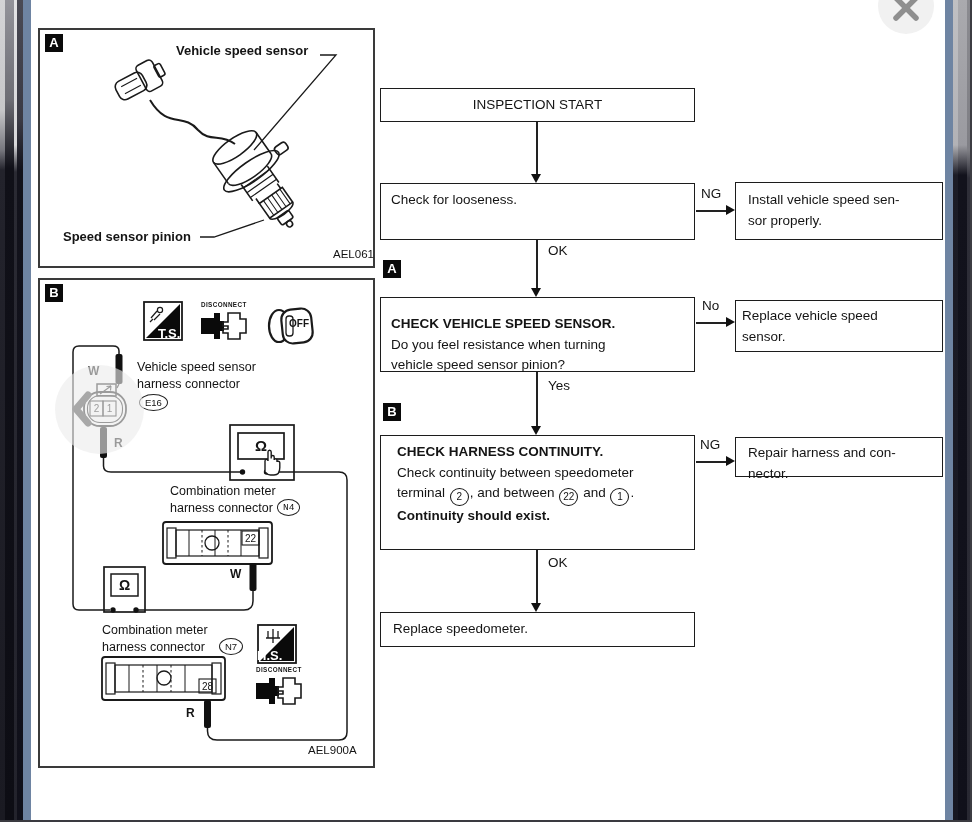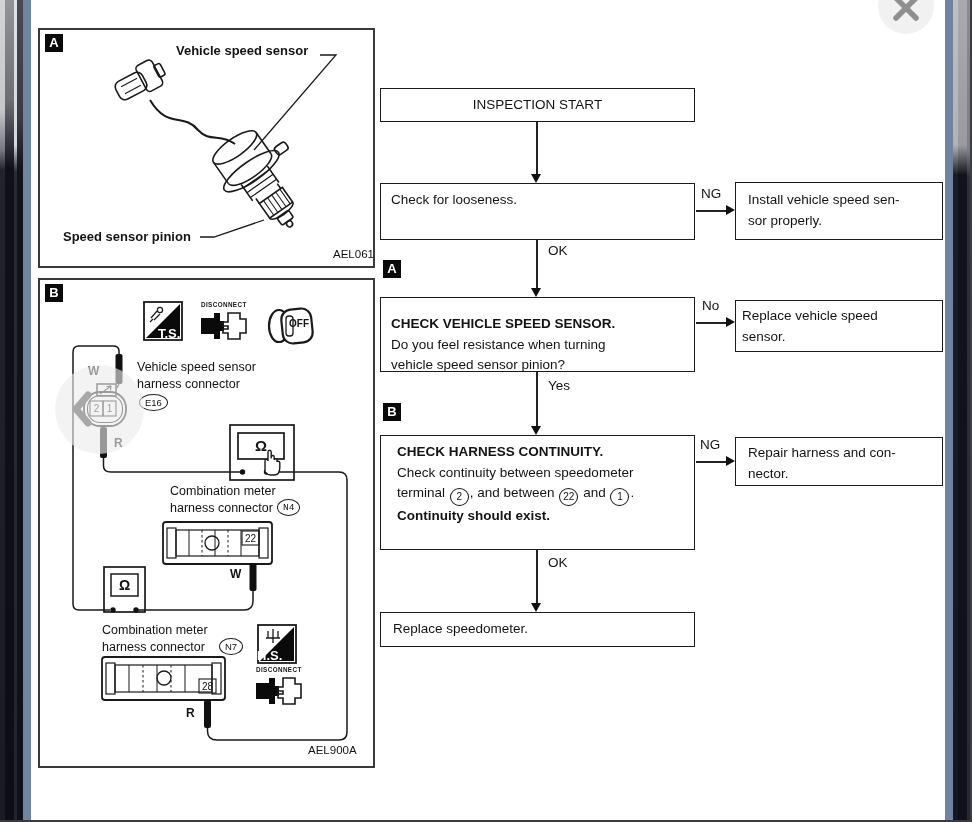--- a/index.html
+++ b/index.html
@@ -269,21 +269,21 @@
       <span class="circ">2</span><span>, and between</span>
       <span class="circ">22</span>
       <span>and</span>
       <span class="circ">1</span><span>.</span>
     </div>
     <div class="bold">Continuity should exist.</div>
   </div>
   <span class="branch" style="left:700px;top:437px;">NG</span>
   <div class="hline" style="left:696px;top:461px;width:31px;"></div>
   <div class="ah-right" style="left:726px;top:456px;"></div>
-  <div class="fbox" style="left:735px;top:437px;width:208px;height:49px;padding:5px 12px;">
+  <div class="fbox" style="left:735px;top:437px;width:208px;height:40px;padding:5px 12px;">
     <div>Repair harness and con-</div>
     <div>nector.</div>
   </div>
 
   <span class="branch" style="left:548px;top:555px;">OK</span>
   <div class="vline" style="left:536px;top:550px;height:54px;"></div>
   <div class="ah-down" style="left:531px;top:603px;"></div>
 
   <div class="fbox" style="left:380px;top:612px;width:315px;height:35px;padding:0 12px;line-height:32px;">
     <span>Replace speedometer.</span>

